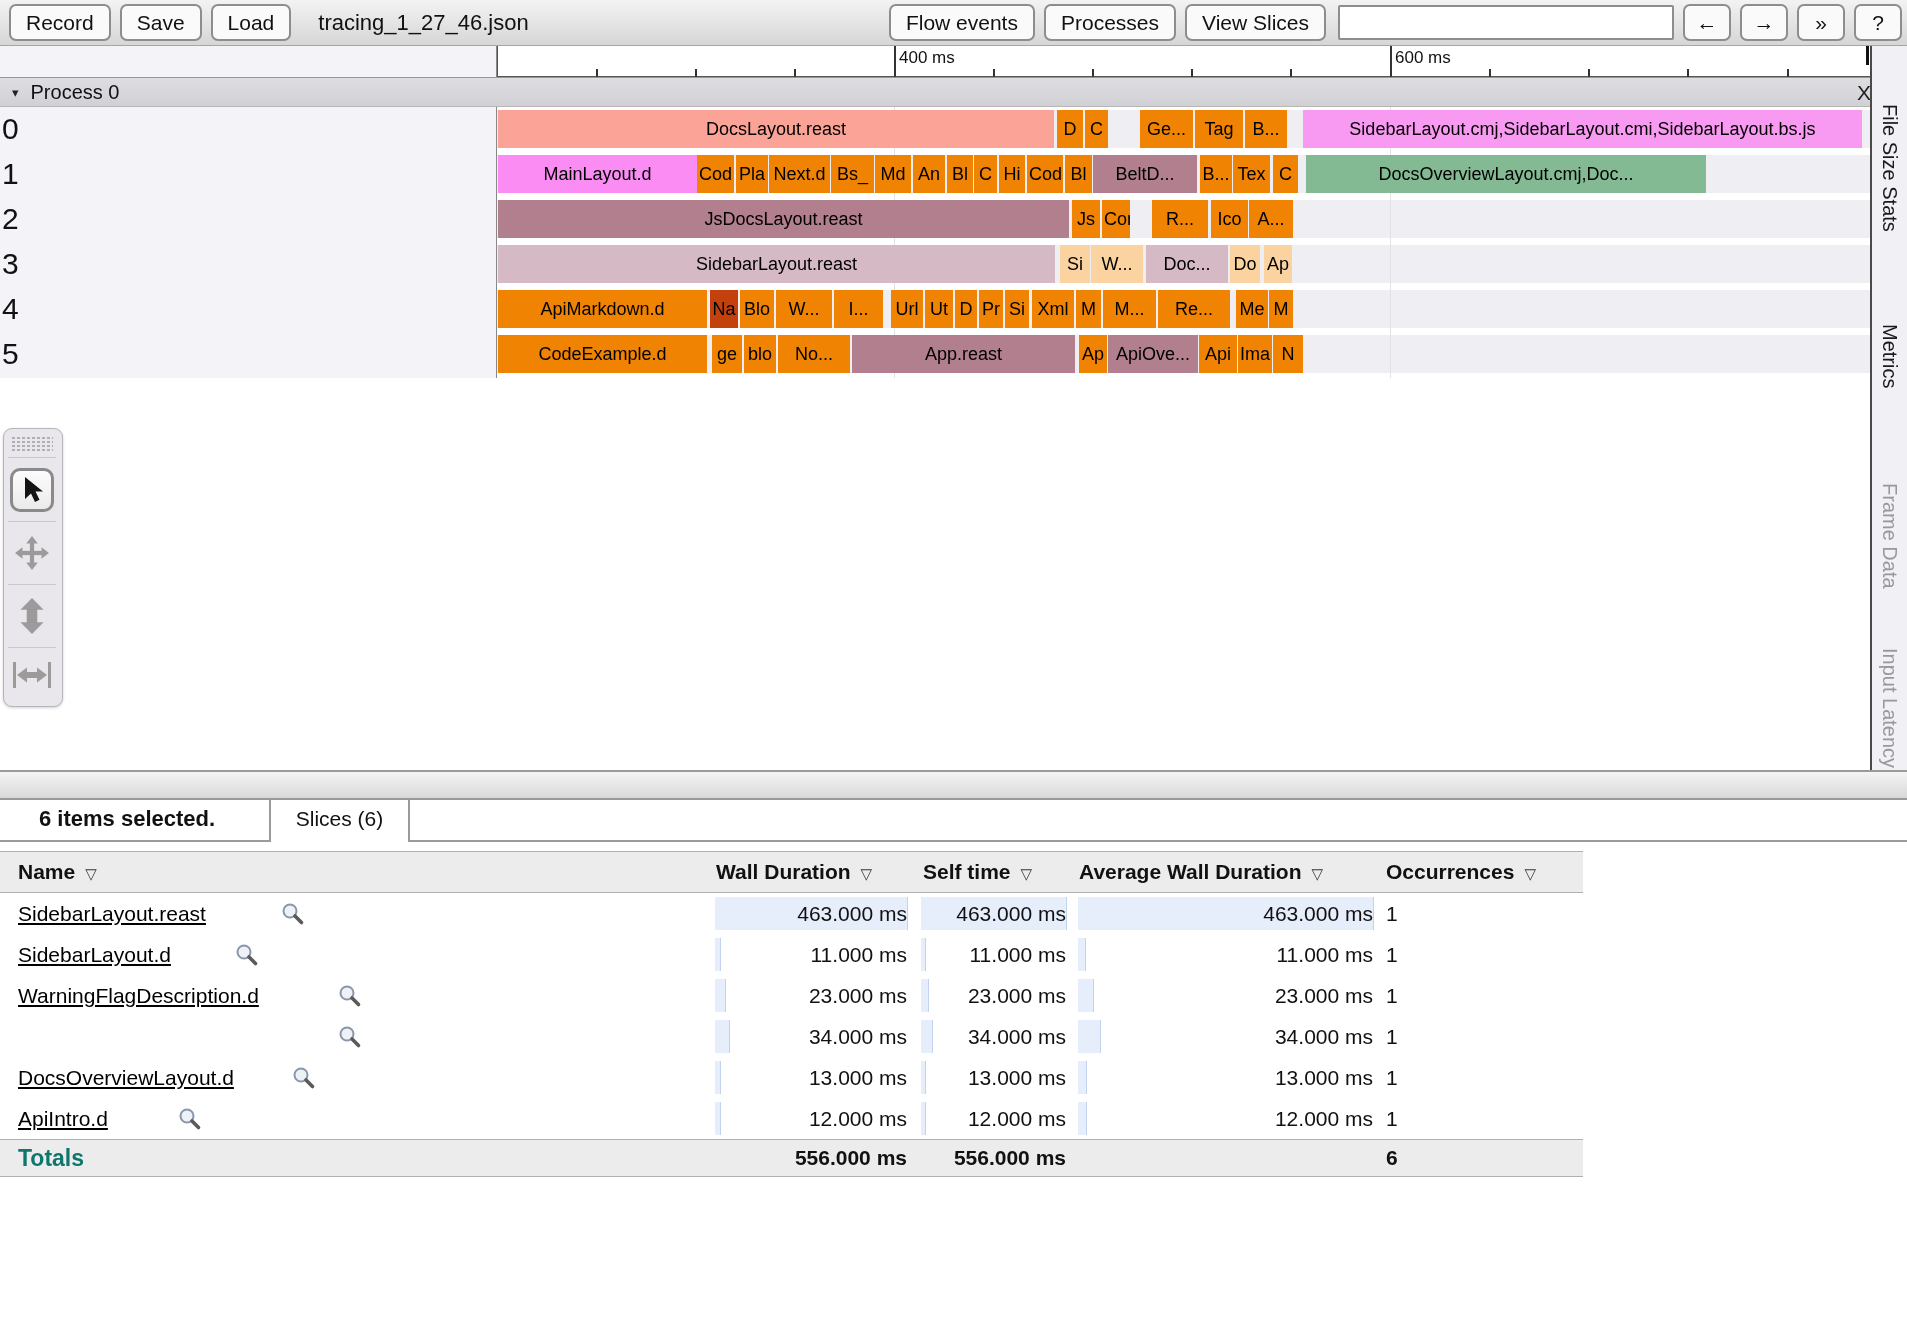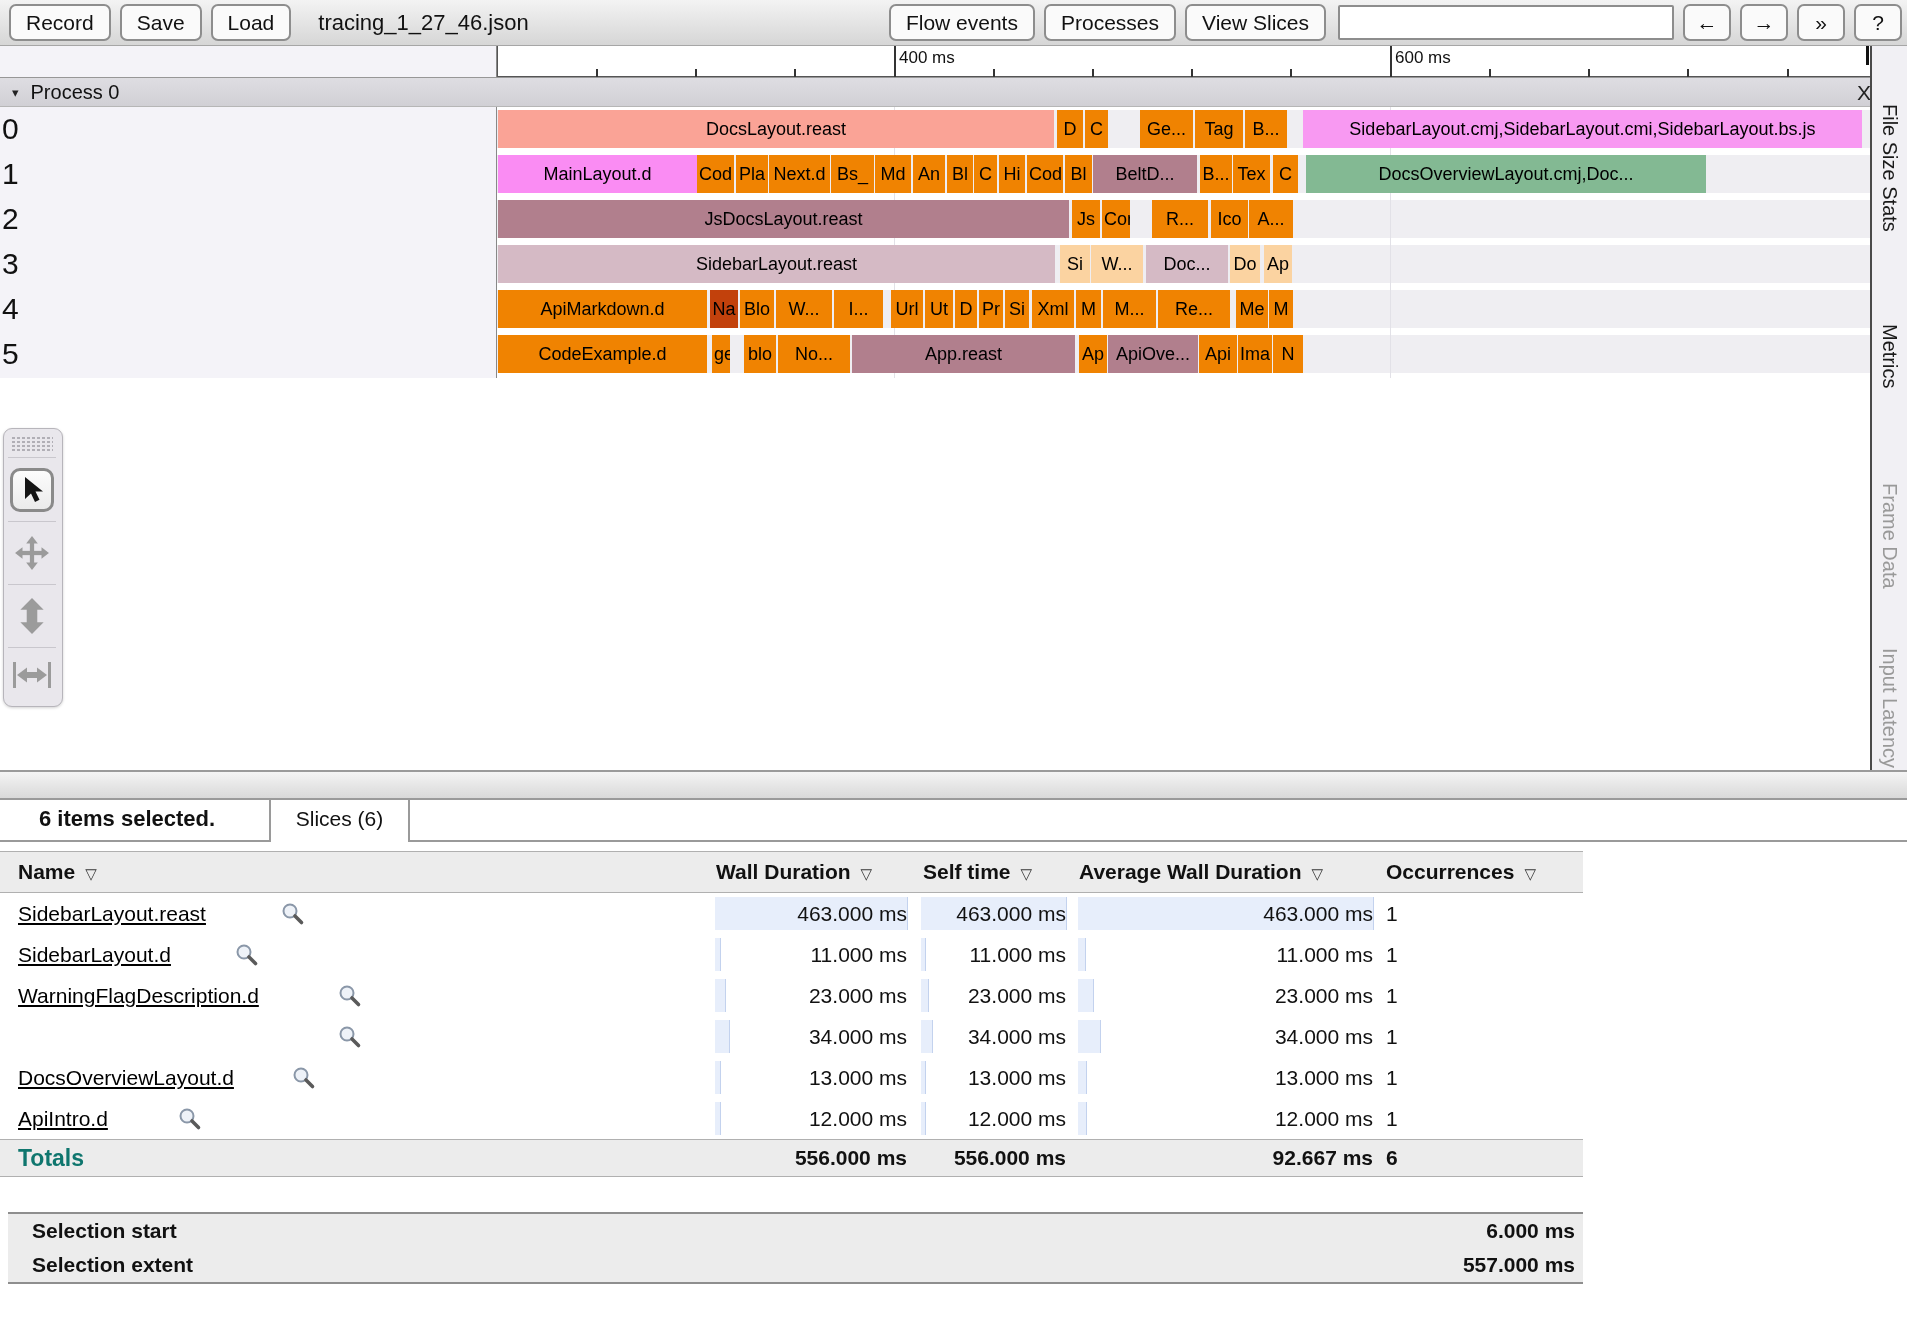--- a/index.html
+++ b/index.html
@@ -183,21 +183,21 @@
       <div class="slice" style="left: 979px; width: 24px; top: 290px; background: rgb(240, 131, 1);">Pr</div>
       <div class="slice" style="left: 1005px; width: 24px; top: 290px; background: rgb(240, 131, 1);">Si</div>
       <div class="slice" style="left: 1032px; width: 42px; top: 290px; background: rgb(240, 131, 1);">Xml</div>
       <div class="slice" style="left: 1076px; width: 25px; top: 290px; background: rgb(240, 131, 1);">M</div>
       <div class="slice" style="left: 1103px; width: 53px; top: 290px; background: rgb(240, 131, 1);">M...</div>
       <div class="slice" style="left: 1158px; width: 72px; top: 290px; background: rgb(240, 131, 1);">Re...</div>
       <div class="slice" style="left: 1236px; width: 32px; top: 290px; background: rgb(240, 131, 1);">Me</div>
       <div class="slice" style="left: 1269px; width: 24px; top: 290px; background: rgb(240, 131, 1);">M</div>
       <div class="track-label" style="top: 335px;">5</div>
       <div class="slice" style="left: 498px; width: 209px; top: 335px; background: rgb(240, 131, 1);">CodeExample.d</div>
-      <div class="slice" style="left: 712px; width: 18px; top: 335px; background: rgb(240, 131, 1); text-align: center;">ge</div>
+      <div class="slice" style="left: 712px; width: 30px; top: 335px; background: rgb(240, 131, 1); text-align: center;">ge</div>
       <div class="slice" style="left: 744px; width: 32px; top: 335px; background: rgb(240, 131, 1);">blo</div>
       <div class="slice" style="left: 778px; width: 72px; top: 335px; background: rgb(240, 131, 1);">No...</div>
       <div class="slice" style="left: 852px; width: 223px; top: 335px; background: rgb(177, 127, 141);">App.reast</div>
       <div class="slice" style="left: 1079px; width: 28px; top: 335px; background: rgb(240, 131, 1);">Ap</div>
       <div class="slice" style="left: 1108px; width: 90px; top: 335px; background: rgb(177, 127, 141);">ApiOve...</div>
       <div class="slice" style="left: 1199px; width: 38px; top: 335px; background: rgb(240, 131, 1);">Api</div>
       <div class="slice" style="left: 1238px; width: 34px; top: 335px; background: rgb(240, 131, 1);">Ima</div>
       <div class="slice" style="left: 1273px; width: 30px; top: 335px; background: rgb(240, 131, 1);">N</div>
     </div>
 
@@ -343,29 +343,18 @@
             </svg></span>
           <div class="num" style="left: 715px; width: 192px;">12.000 ms</div>
           <div class="num" style="left: 921px; width: 145px;">12.000 ms</div>
           <div class="num" style="left: 1078px; width: 295px;">12.000 ms</div>
           <div class="num occ" style="left: 1386px; width: 180px;">1</div>
         </div>
         <div class="totals" style="top: 339px;">
           <div class="tlabel">Totals</div>
           <div class="num" style="left: 715px; width: 192px;">556.000 ms</div>
           <div class="num" style="left: 921px; width: 145px;">556.000 ms</div>
-          <div class="num" style="left: 1078px; width: 295px;">92.667 ms</div>
           <div class="num occ" style="left: 1386px; width: 180px;">6</div>
-        </div>
-      </div>
-    <div class="selbox" id="selbox">
-        <div class="selrow">
-          <div class="sel-label">Selection start</div>
-          <div class="sel-value">6.000 ms</div>
-        </div>
-        <div class="selrow">
-          <div class="sel-label">Selection extent</div>
-          <div class="sel-value">557.000 ms</div>
         </div>
       </div>
   </div>
 
 </div>
 
 </body></html>

